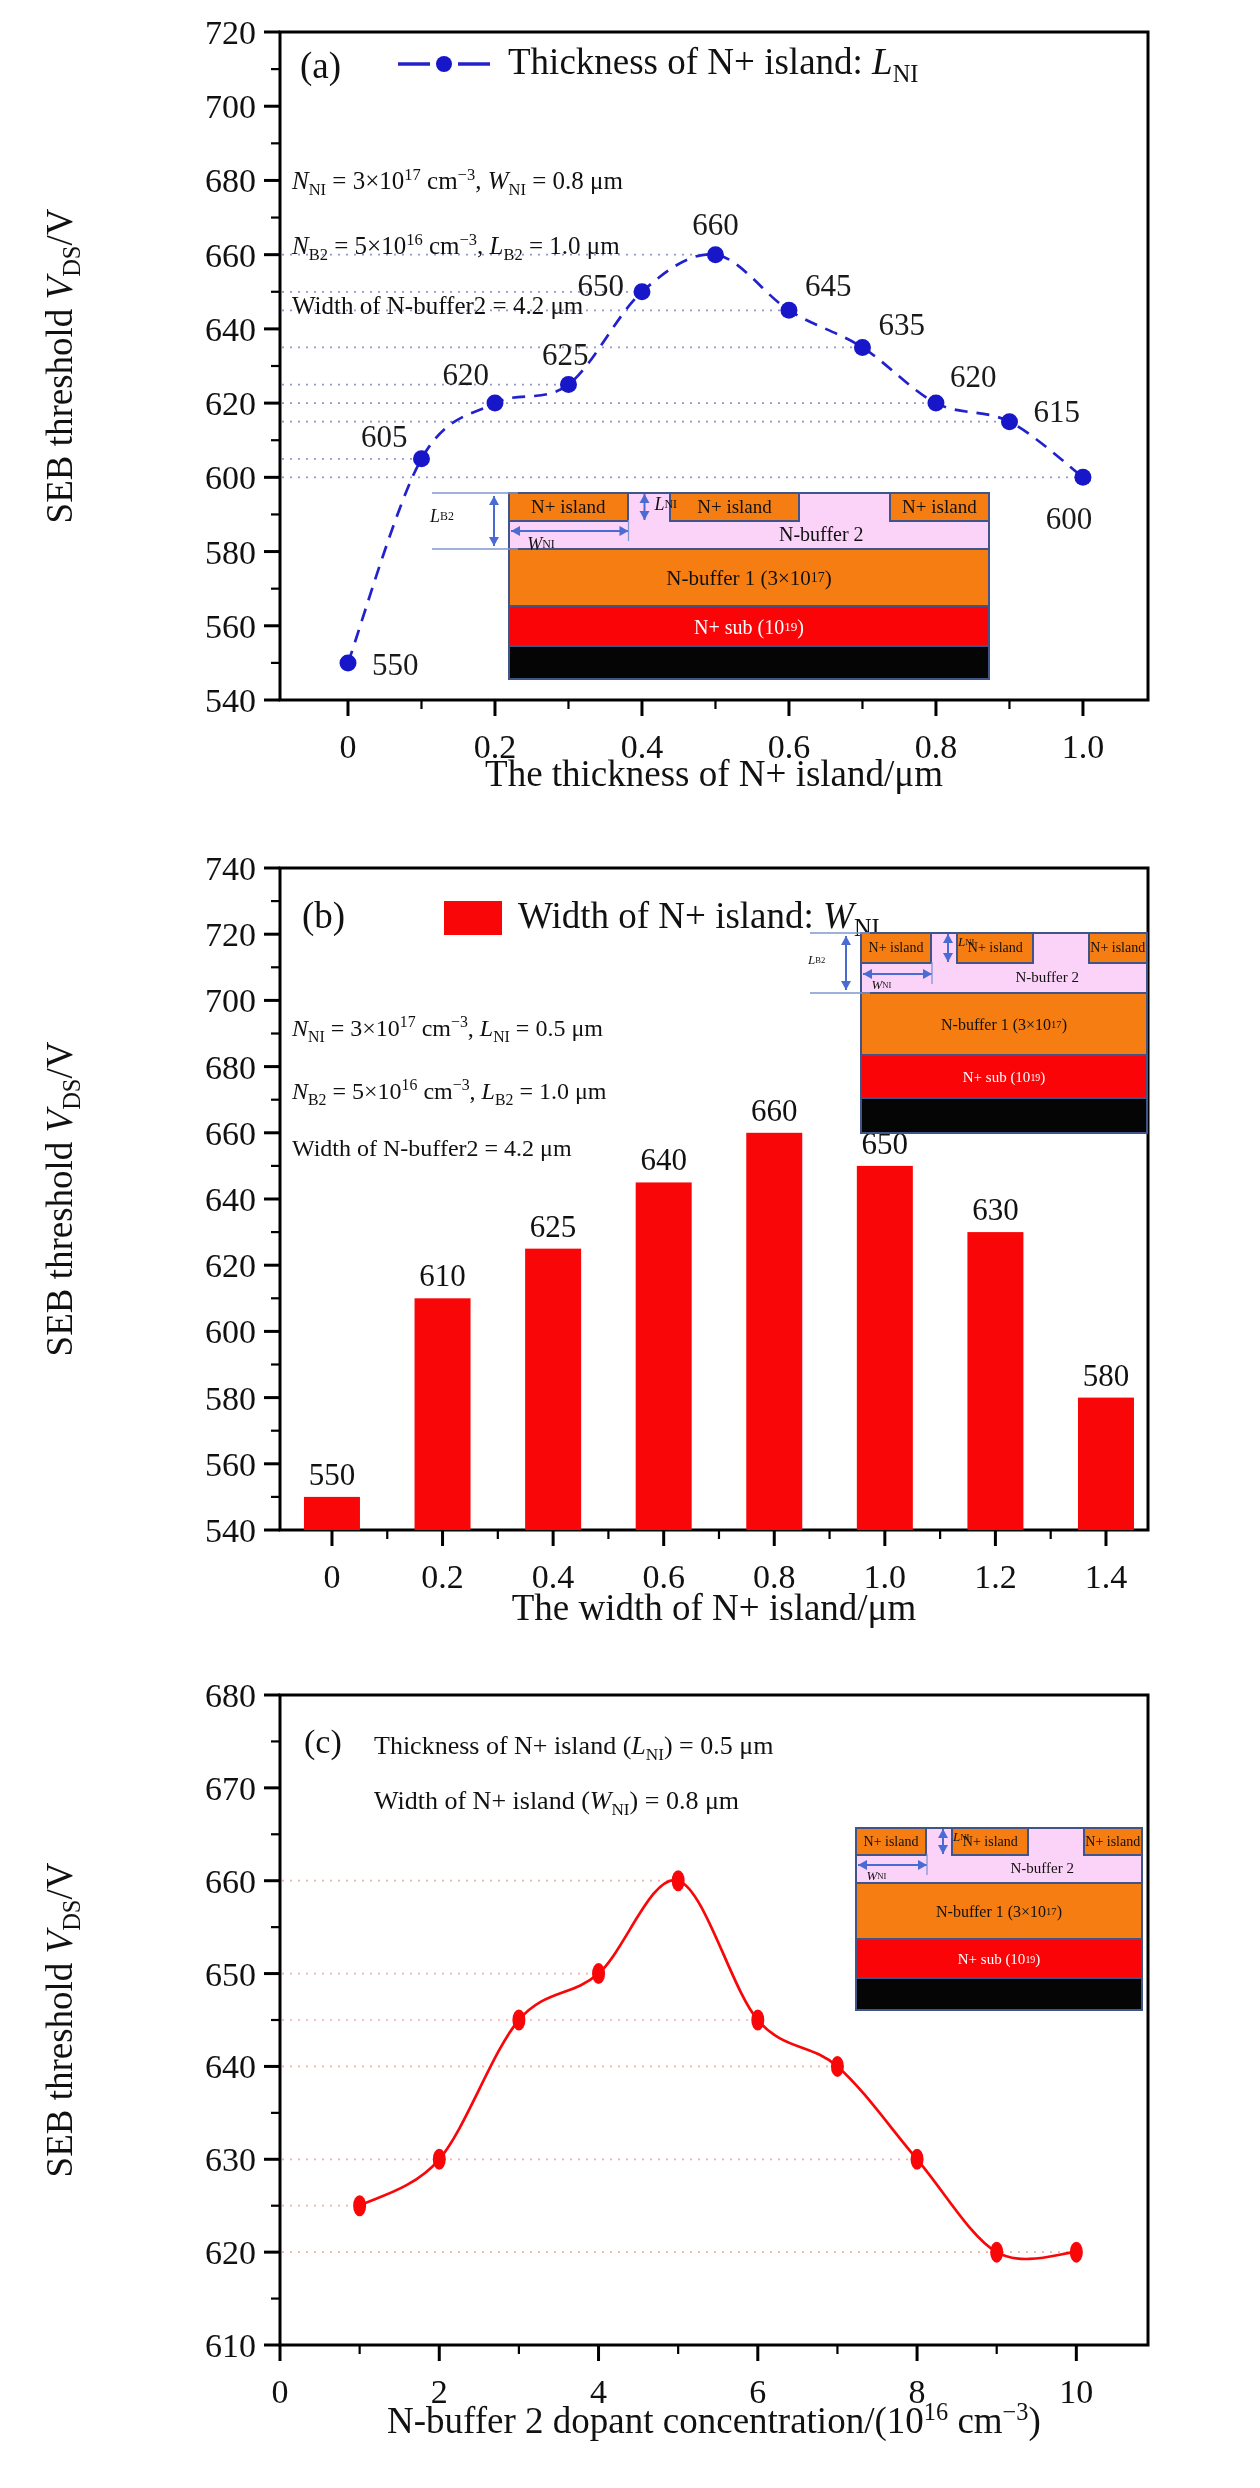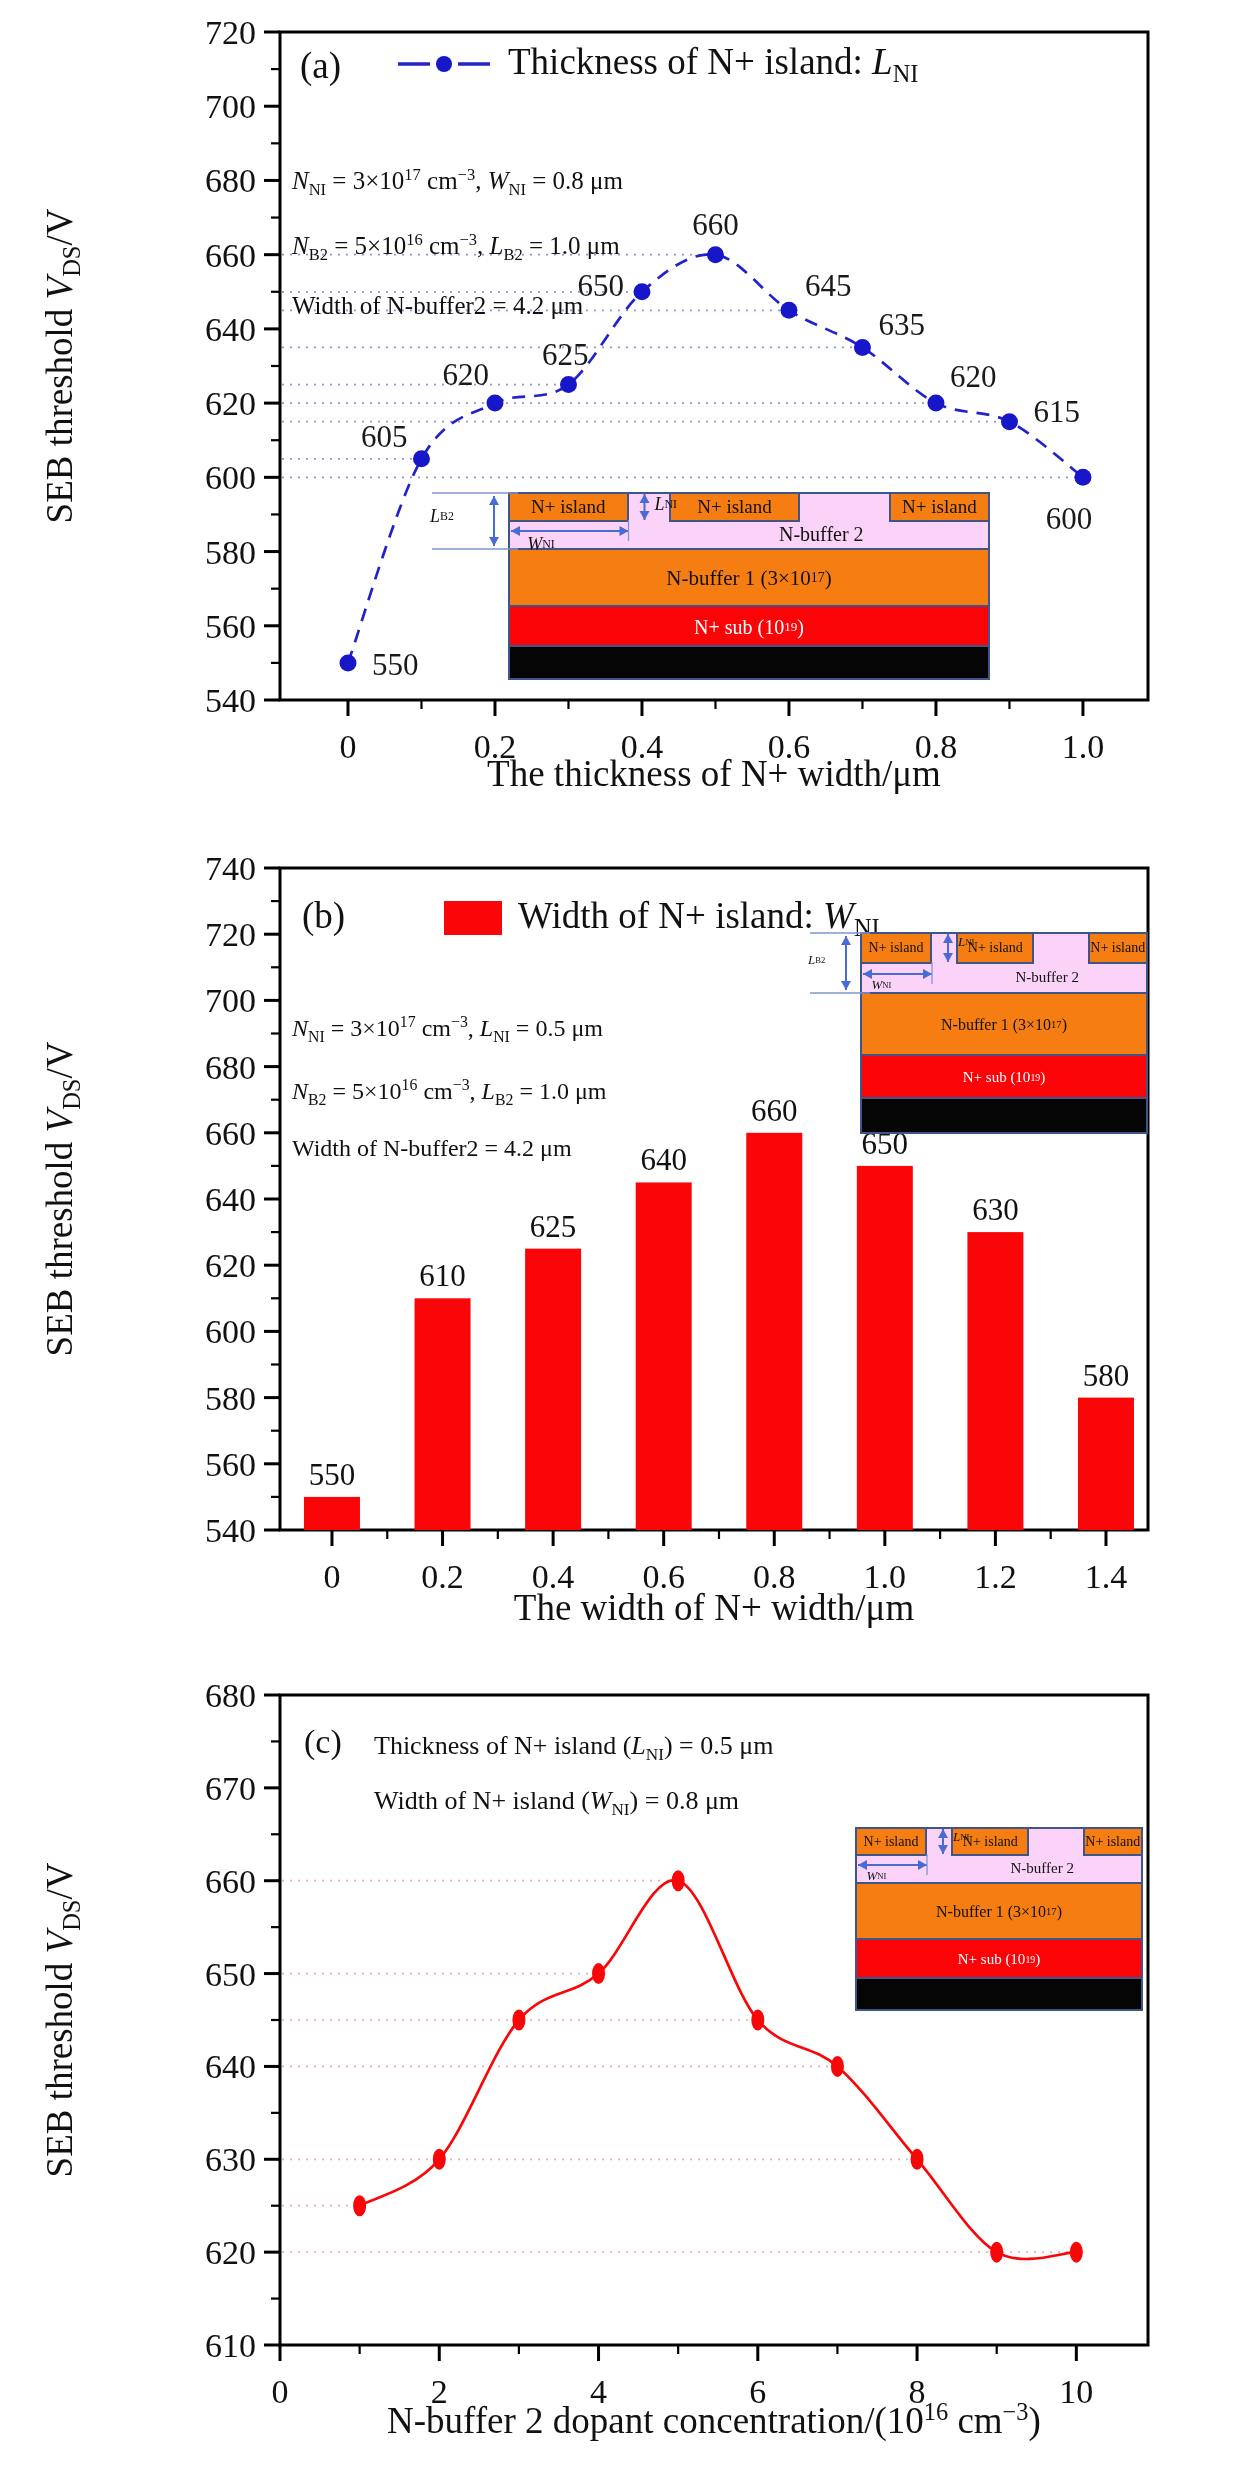--- a/index.html
+++ b/index.html
@@ -157,21 +157,21 @@
         <div style="position: absolute; box-sizing: border-box; display: flex; align-items: center; justify-content: center; font-family: &quot;Liberation Serif&quot;, serif; left: 97.28px; top: 41.76px; font-size: 18px;">
           <i>W</i>
           <sub>NI</sub>
         </div>
         <div style="position: absolute; box-sizing: border-box; display: flex; align-items: center; justify-content: center; font-family: &quot;Liberation Serif&quot;, serif; left: 224.5px; top: 1.8px; font-size: 18px;">
           <i>L</i>
           <sub>NI</sub>
         </div>
       </div>
   </div>
-  <div class="xtitle" style="left:280px;top:752px;width:868px;">The thickness of N+ width/μm</div>
+  <div class="xtitle" style="left:280px;top:752px;width:868px;">The thickness of N+ island/μm</div>
 
   <div class="ytitle" style="left:62px;top:1199px;">SEB threshold <i>V</i><sub>DS</sub>/V</div>
   <div class="plot" id="plotB" style="left:280px;top:868px;width:868px;height:662px;">
     <svg id="svgB" width="1048" height="802" style="left: -100px; top: -20px;">
         <rect x="100" y="20" width="868" height="662" fill="#ffffff" stroke="#000000" stroke-width="3"></rect>
         <g></g>
         <g>
           <line x1="100" y1="682" x2="84" y2="682" stroke="#000000" stroke-width="3"></line>
           <text x="76" y="694" text-anchor="end" font-size="34" fill="#111" font-family="&quot;Liberation Serif&quot;,serif">540</text>
           <line x1="100" y1="615.8000000000001" x2="84" y2="615.8000000000001" stroke="#000000" stroke-width="3"></line>
@@ -287,21 +287,21 @@
         <div style="position: absolute; box-sizing: border-box; display: flex; align-items: center; justify-content: center; font-family: &quot;Liberation Serif&quot;, serif; left: 63.52px; top: 44.6px; font-size: 13px;">
           <i>W</i>
           <sub>NI</sub>
         </div>
         <div style="position: absolute; box-sizing: border-box; display: flex; align-items: center; justify-content: center; font-family: &quot;Liberation Serif&quot;, serif; left: 150px; top: 1.92px; font-size: 13px;">
           <i>L</i>
           <sub>NI</sub>
         </div>
       </div>
   </div>
-  <div class="xtitle" style="left:280px;top:1586px;width:868px;">The width of N+ width/μm</div>
+  <div class="xtitle" style="left:280px;top:1586px;width:868px;">The width of N+ island/μm</div>
 
   <div class="ytitle" style="left:62px;top:2020px;">SEB threshold <i>V</i><sub>DS</sub>/V</div>
   <div class="plot" id="plotC" style="left:280px;top:1695px;width:868px;height:650px;">
     <svg id="svgC" width="1048" height="790" style="left: -100px; top: -20px;">
         <rect x="100" y="20" width="868" height="650" fill="#ffffff" stroke="#000000" stroke-width="3"></rect>
         <g>
           <line x1="102" y1="577.1428571428571" x2="896.3302752293578" y2="577.1428571428571" stroke="#f3adad" stroke-width="1.7" stroke-dasharray="2 6"></line>
           <line x1="102" y1="530.7142857142858" x2="179.63302752293578" y2="530.7142857142858" stroke="#f3adad" stroke-width="1.7" stroke-dasharray="2 6"></line>
           <line x1="102" y1="484.2857142857143" x2="737.0642201834862" y2="484.2857142857143" stroke="#f3adad" stroke-width="1.7" stroke-dasharray="2 6"></line>
           <line x1="102" y1="391.4285714285714" x2="657.4311926605504" y2="391.4285714285714" stroke="#f3adad" stroke-width="1.7" stroke-dasharray="2 6"></line>

